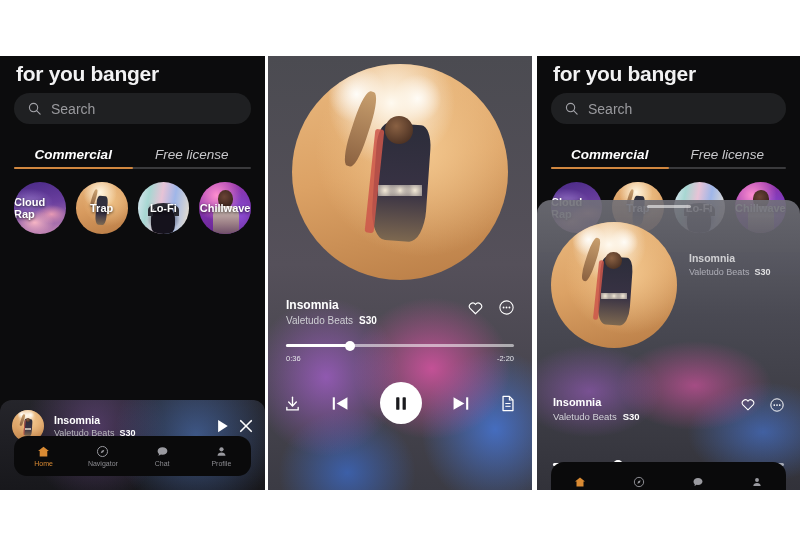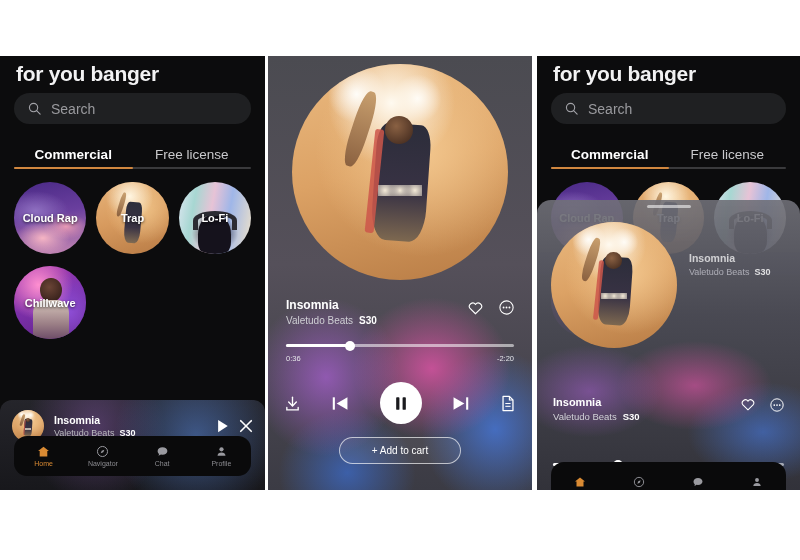--- a/index.html
+++ b/index.html
@@ -35,36 +35,36 @@
     display: flex; align-items: center; gap: 9px; padding: 0 13px;
   }
   .search-ic { width: 15px; height: 15px; flex: 0 0 auto; opacity: .85; }
   .search-ph { font-size: 14px; color: #9a9a9e; }
 
   .tabs {
     position: absolute; left: 14px; right: 14px; top: 88px; height: 34px;
     display: flex;
   }
   .tab {
-    flex: 1; text-align: center; font-size: 13.5px; padding-top: 3px;
+    flex: 1; text-align: center; font-size: 13.5px; padding-top: 3px; font-style: italic;
   }
   .tab.active { color: #ffffff; font-weight: bold; }
   .tab.idle   { color: #c9c9cc; }
   .tabline {
     position: absolute; left: 14px; right: 14px; top: 111px; height: 2px;
     background: #3a3a3c; border-radius: 2px;
   }
   .tabline::after {
     content: ""; position: absolute; left: 0; top: 0;
     width: 50%; height: 2px; background: #d1873f; border-radius: 2px;
   }
 
   .grid {
     position: absolute; left: 14px; right: 14px; top: 126px;
-    display: grid; grid-template-columns: 1fr 1fr 1fr; gap: 12px 10px;
+    display: grid; grid-template-columns: 1fr 1fr 1fr 1fr; gap: 12px 10px;
   }
   .tile {
     position: relative; width: 100%; padding-top: 100%;
     border-radius: 50%; overflow: hidden;
   }
   .tile .art { position: absolute; inset: 0; }
   .tile .cap {
     position: absolute; inset: 0;
     display: flex; align-items: center; justify-content: center;
     font-size: 11px; font-weight: bold; color: #fff;
@@ -486,21 +486,20 @@
         <div class="ctl">
           <svg width="16" height="17" viewBox="0 0 22 24">
             <path d="M4 2h9l5 5v15H4z" fill="none" stroke="#fff" stroke-width="1.8" stroke-linejoin="round"></path>
             <polyline points="13,2 13,7 18,7" fill="none" stroke="#fff" stroke-width="1.6"></polyline>
             <line x1="7.2" y1="12" x2="14.6" y2="12" stroke="#fff" stroke-width="1.5"></line>
             <line x1="7.2" y1="16" x2="14.6" y2="16" stroke="#fff" stroke-width="1.5"></line>
           </svg>
         </div>
       </div>
 
-      <div class="addcart">+ Add to cart</div>
     </div>
   </div>
 
   <div class="panel" id="panel-3">
     <div class="home">
 
       <div class="page-title">for you banger</div>
 
       <div class="searchbar">
         <svg class="search-ic" viewBox="0 0 24 24">

